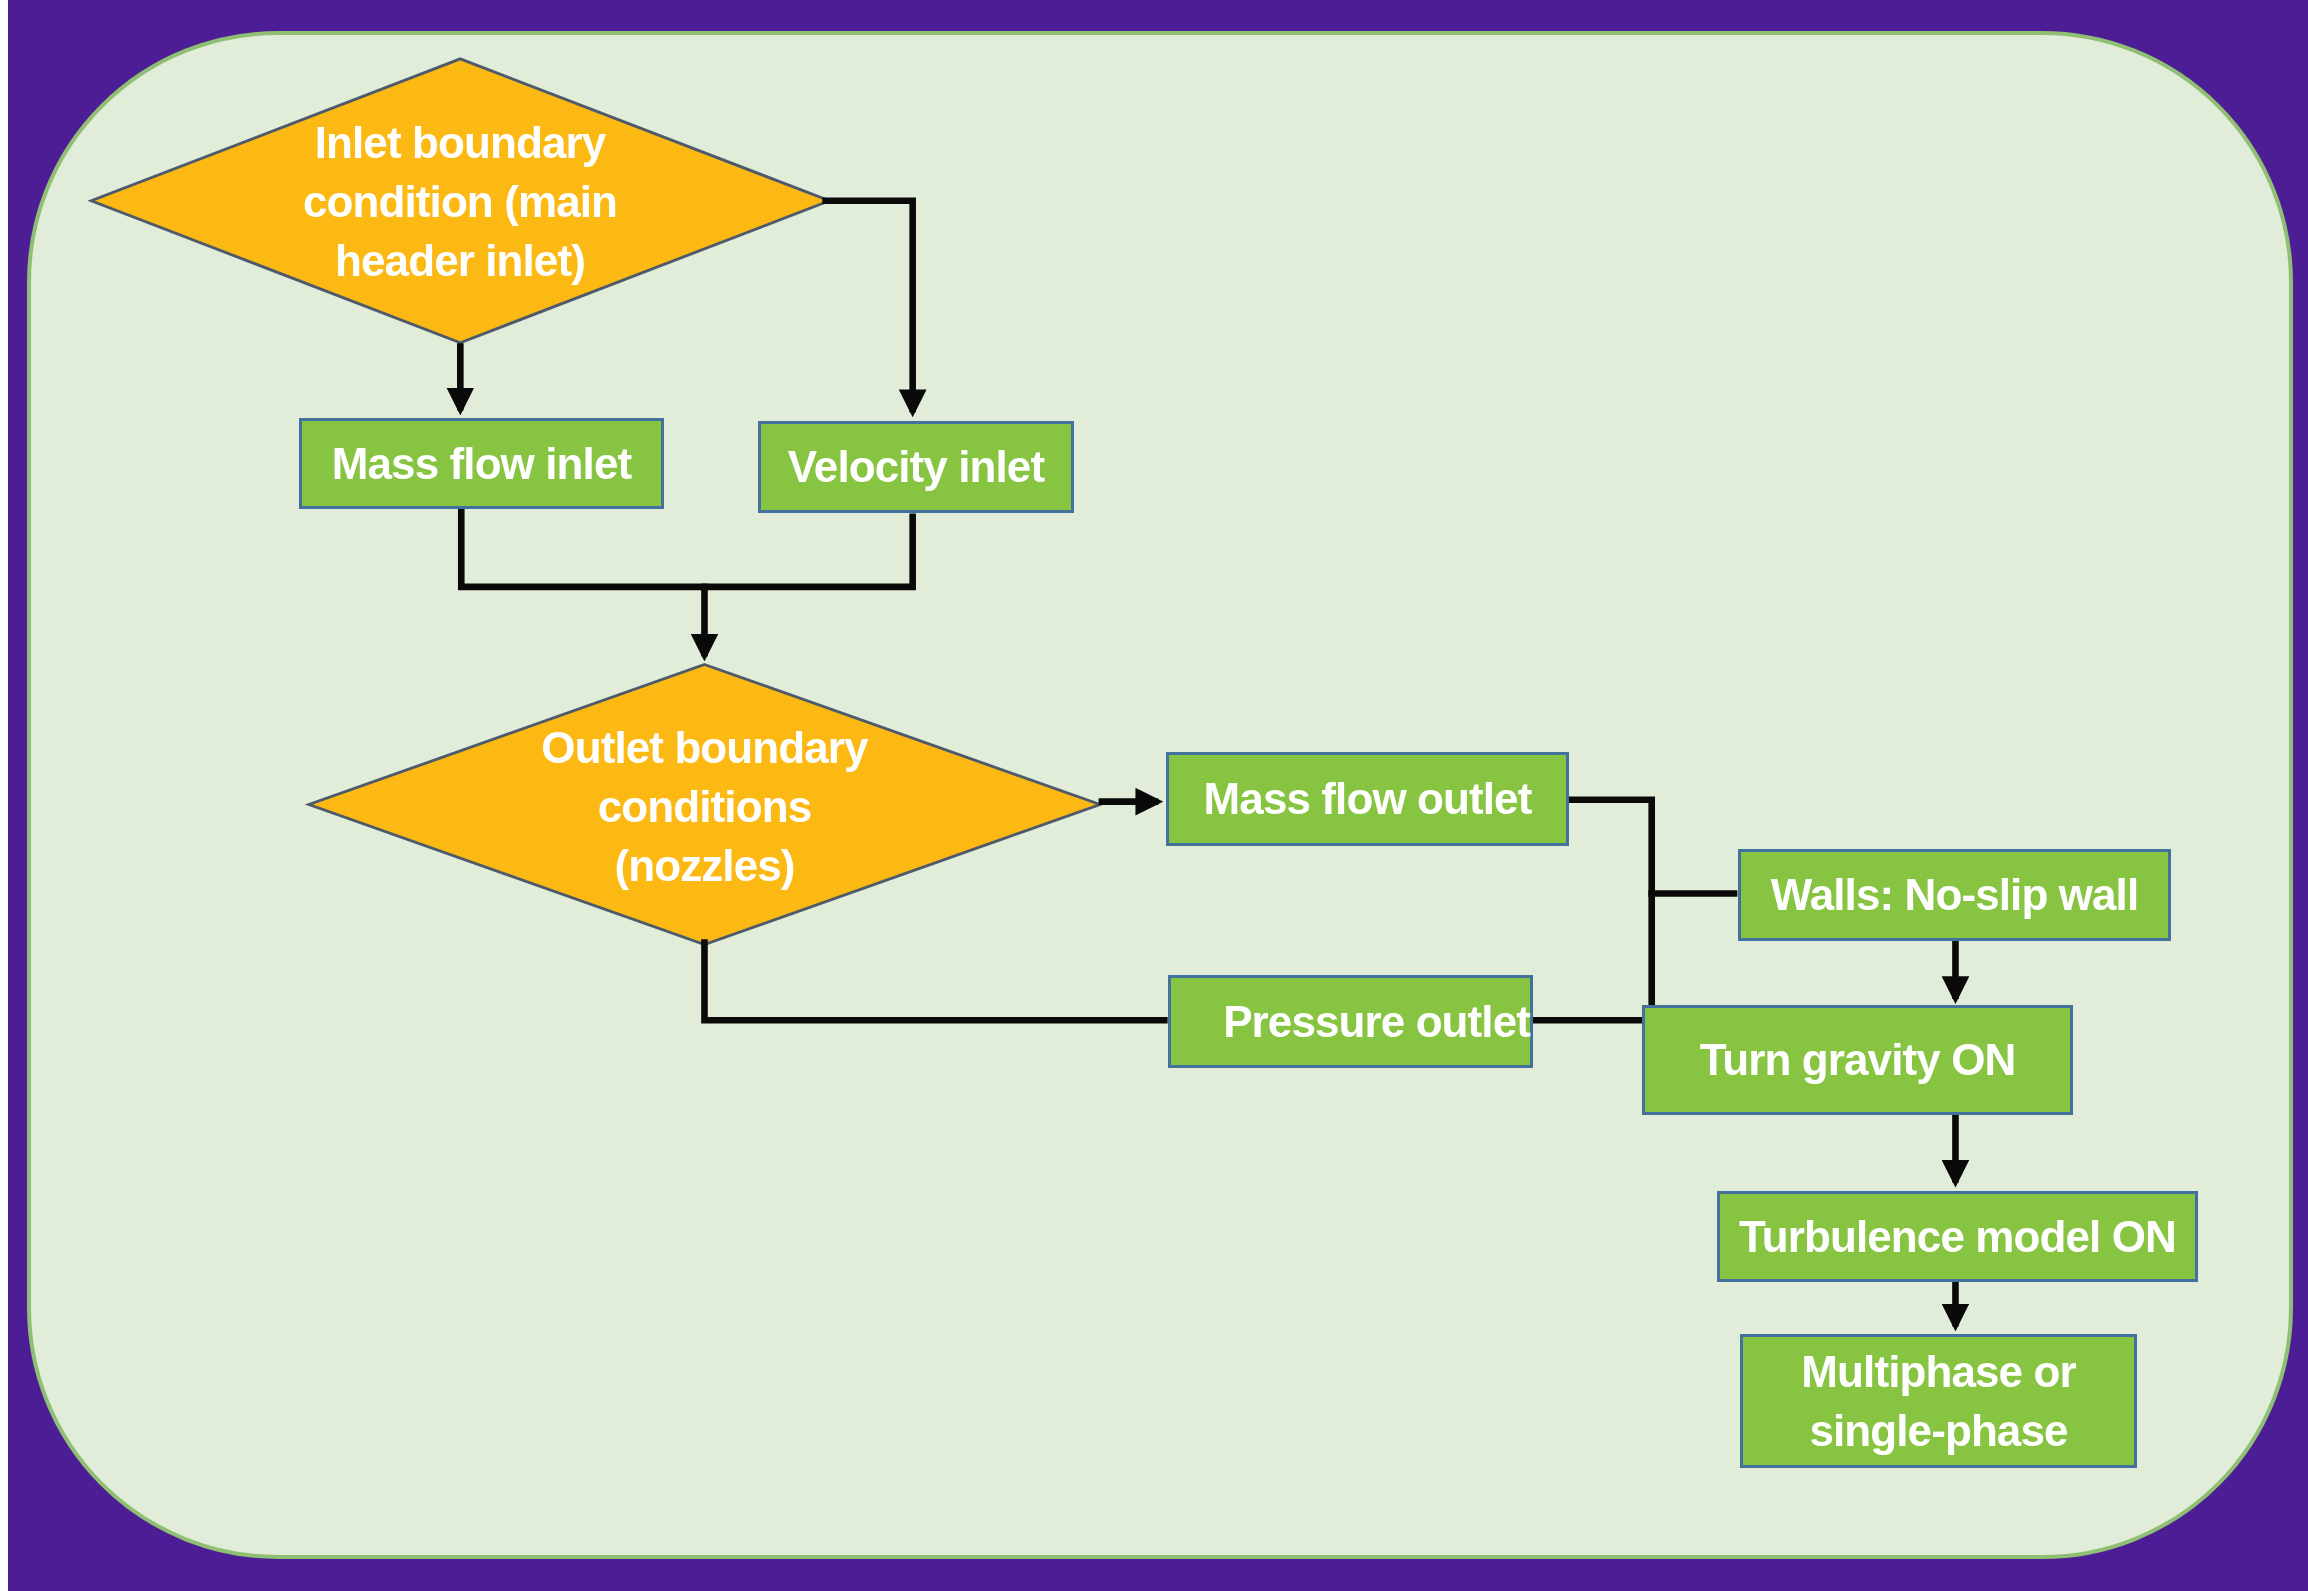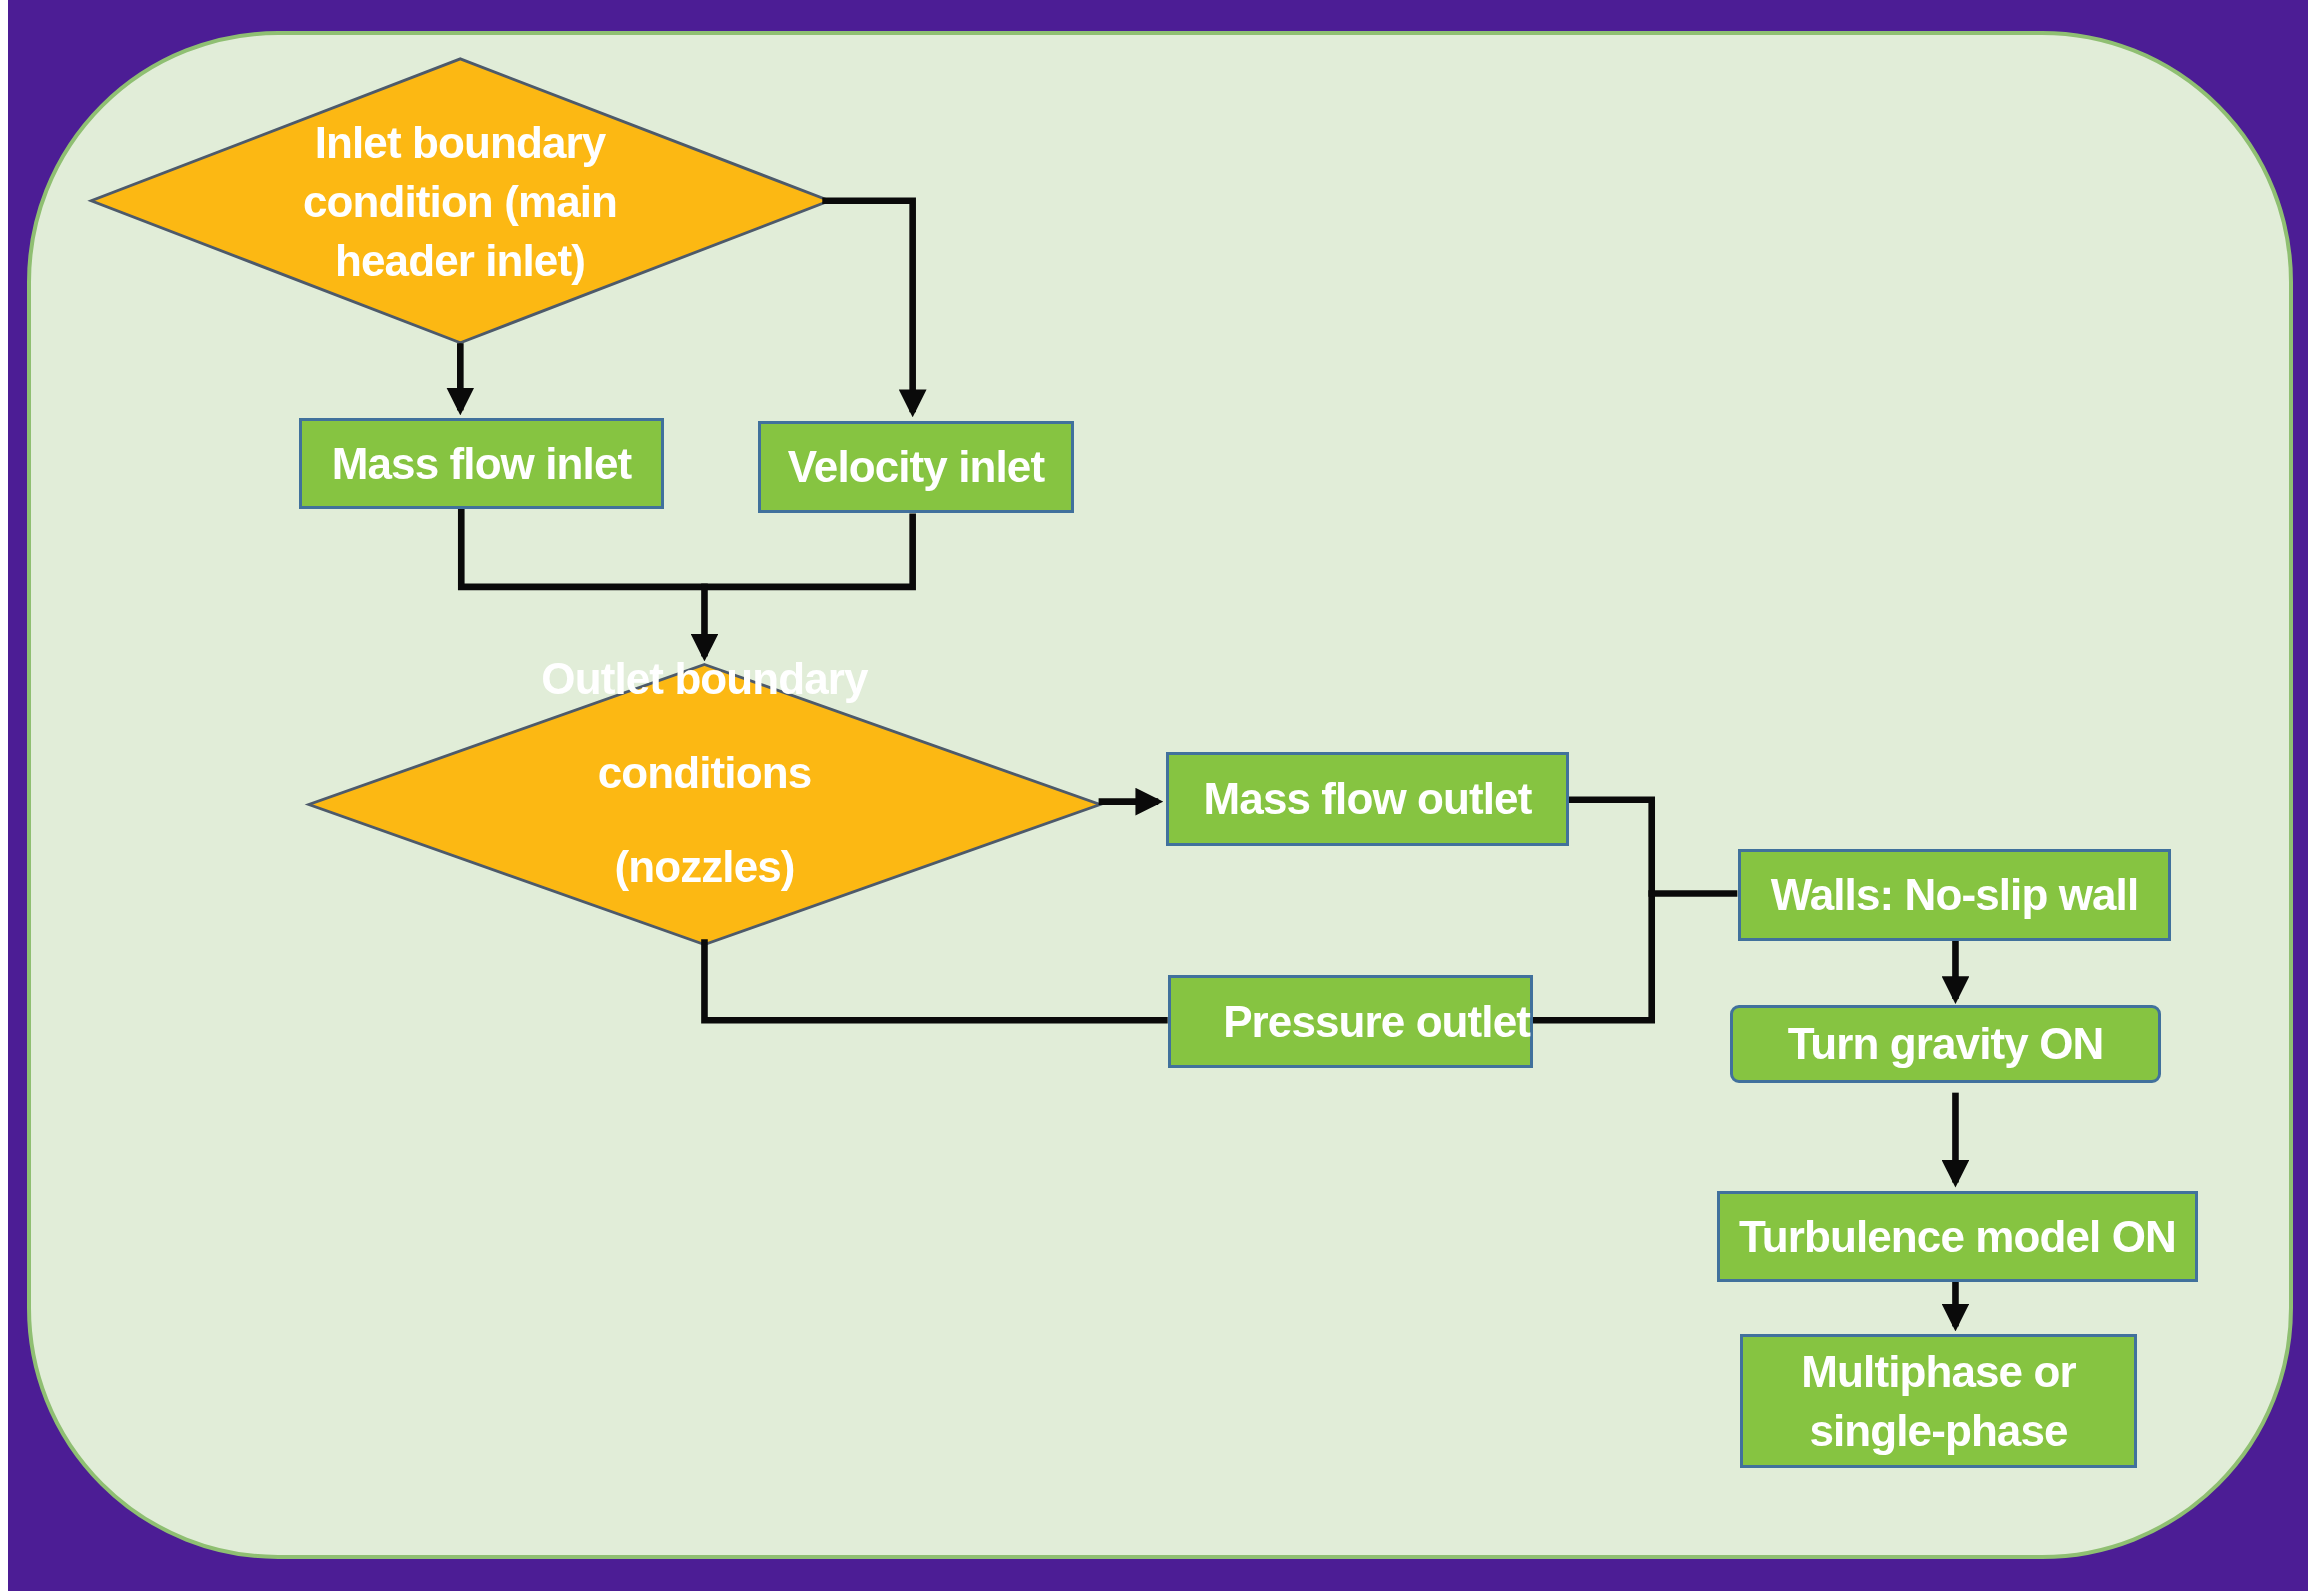--- a/index.html
+++ b/index.html
@@ -88,21 +88,21 @@
     <path class="edge" d="M2058,1158 V1246" marker-end="url(#arrow)"></path>
     <path class="edge" d="M2058,1354 V1398" marker-end="url(#arrow)"></path>
   </svg>
 
   <div class="decision-label" style="left:83px;top:59px;width:738px;height:284px;">
     <span>Inlet boundary</span>
     <span>condition (main</span>
     <span>header inlet)</span>
   </div>
 
-  <div class="decision-label" style="left:301px;top:632px;width:791px;height:280px;gap:35px;">
+  <div class="decision-label" style="left:301px;top:666px;width:791px;height:280px;">
     <span>Outlet boundary</span>
     <span>conditions</span>
     <span>(nozzles)</span>
   </div>
 
   <div class="process" style="left:291px;top:418px;width:365px;height:91px;">
     <span>Mass flow inlet</span>
   </div>
 
   <div class="process" style="left:750px;top:421px;width:316px;height:92px;">
@@ -114,21 +114,21 @@
   </div>
 
   <div class="process" style="left:1160px;top:975px;width:365px;height:93px;align-items:flex-end;">
     <span>Pressure outlet</span>
   </div>
 
   <div class="process" style="left:1730px;top:849px;width:433px;height:92px;">
     <span>Walls: No-slip wall</span>
   </div>
 
-  <div class="process" style="left:1722px;top:1005px;width:431px;height:78px;border-radius:9px;">
+  <div class="process" style="left:1634px;top:1005px;width:431px;height:110px;">
     <span>Turn gravity ON</span>
   </div>
 
   <div class="process" style="left:1709px;top:1191px;width:481px;height:91px;">
     <span>Turbulence model ON</span>
   </div>
 
   <div class="process" style="left:1732px;top:1334px;width:397px;height:134px;">
     <span>Multiphase or</span>
     <span>single-phase</span>

